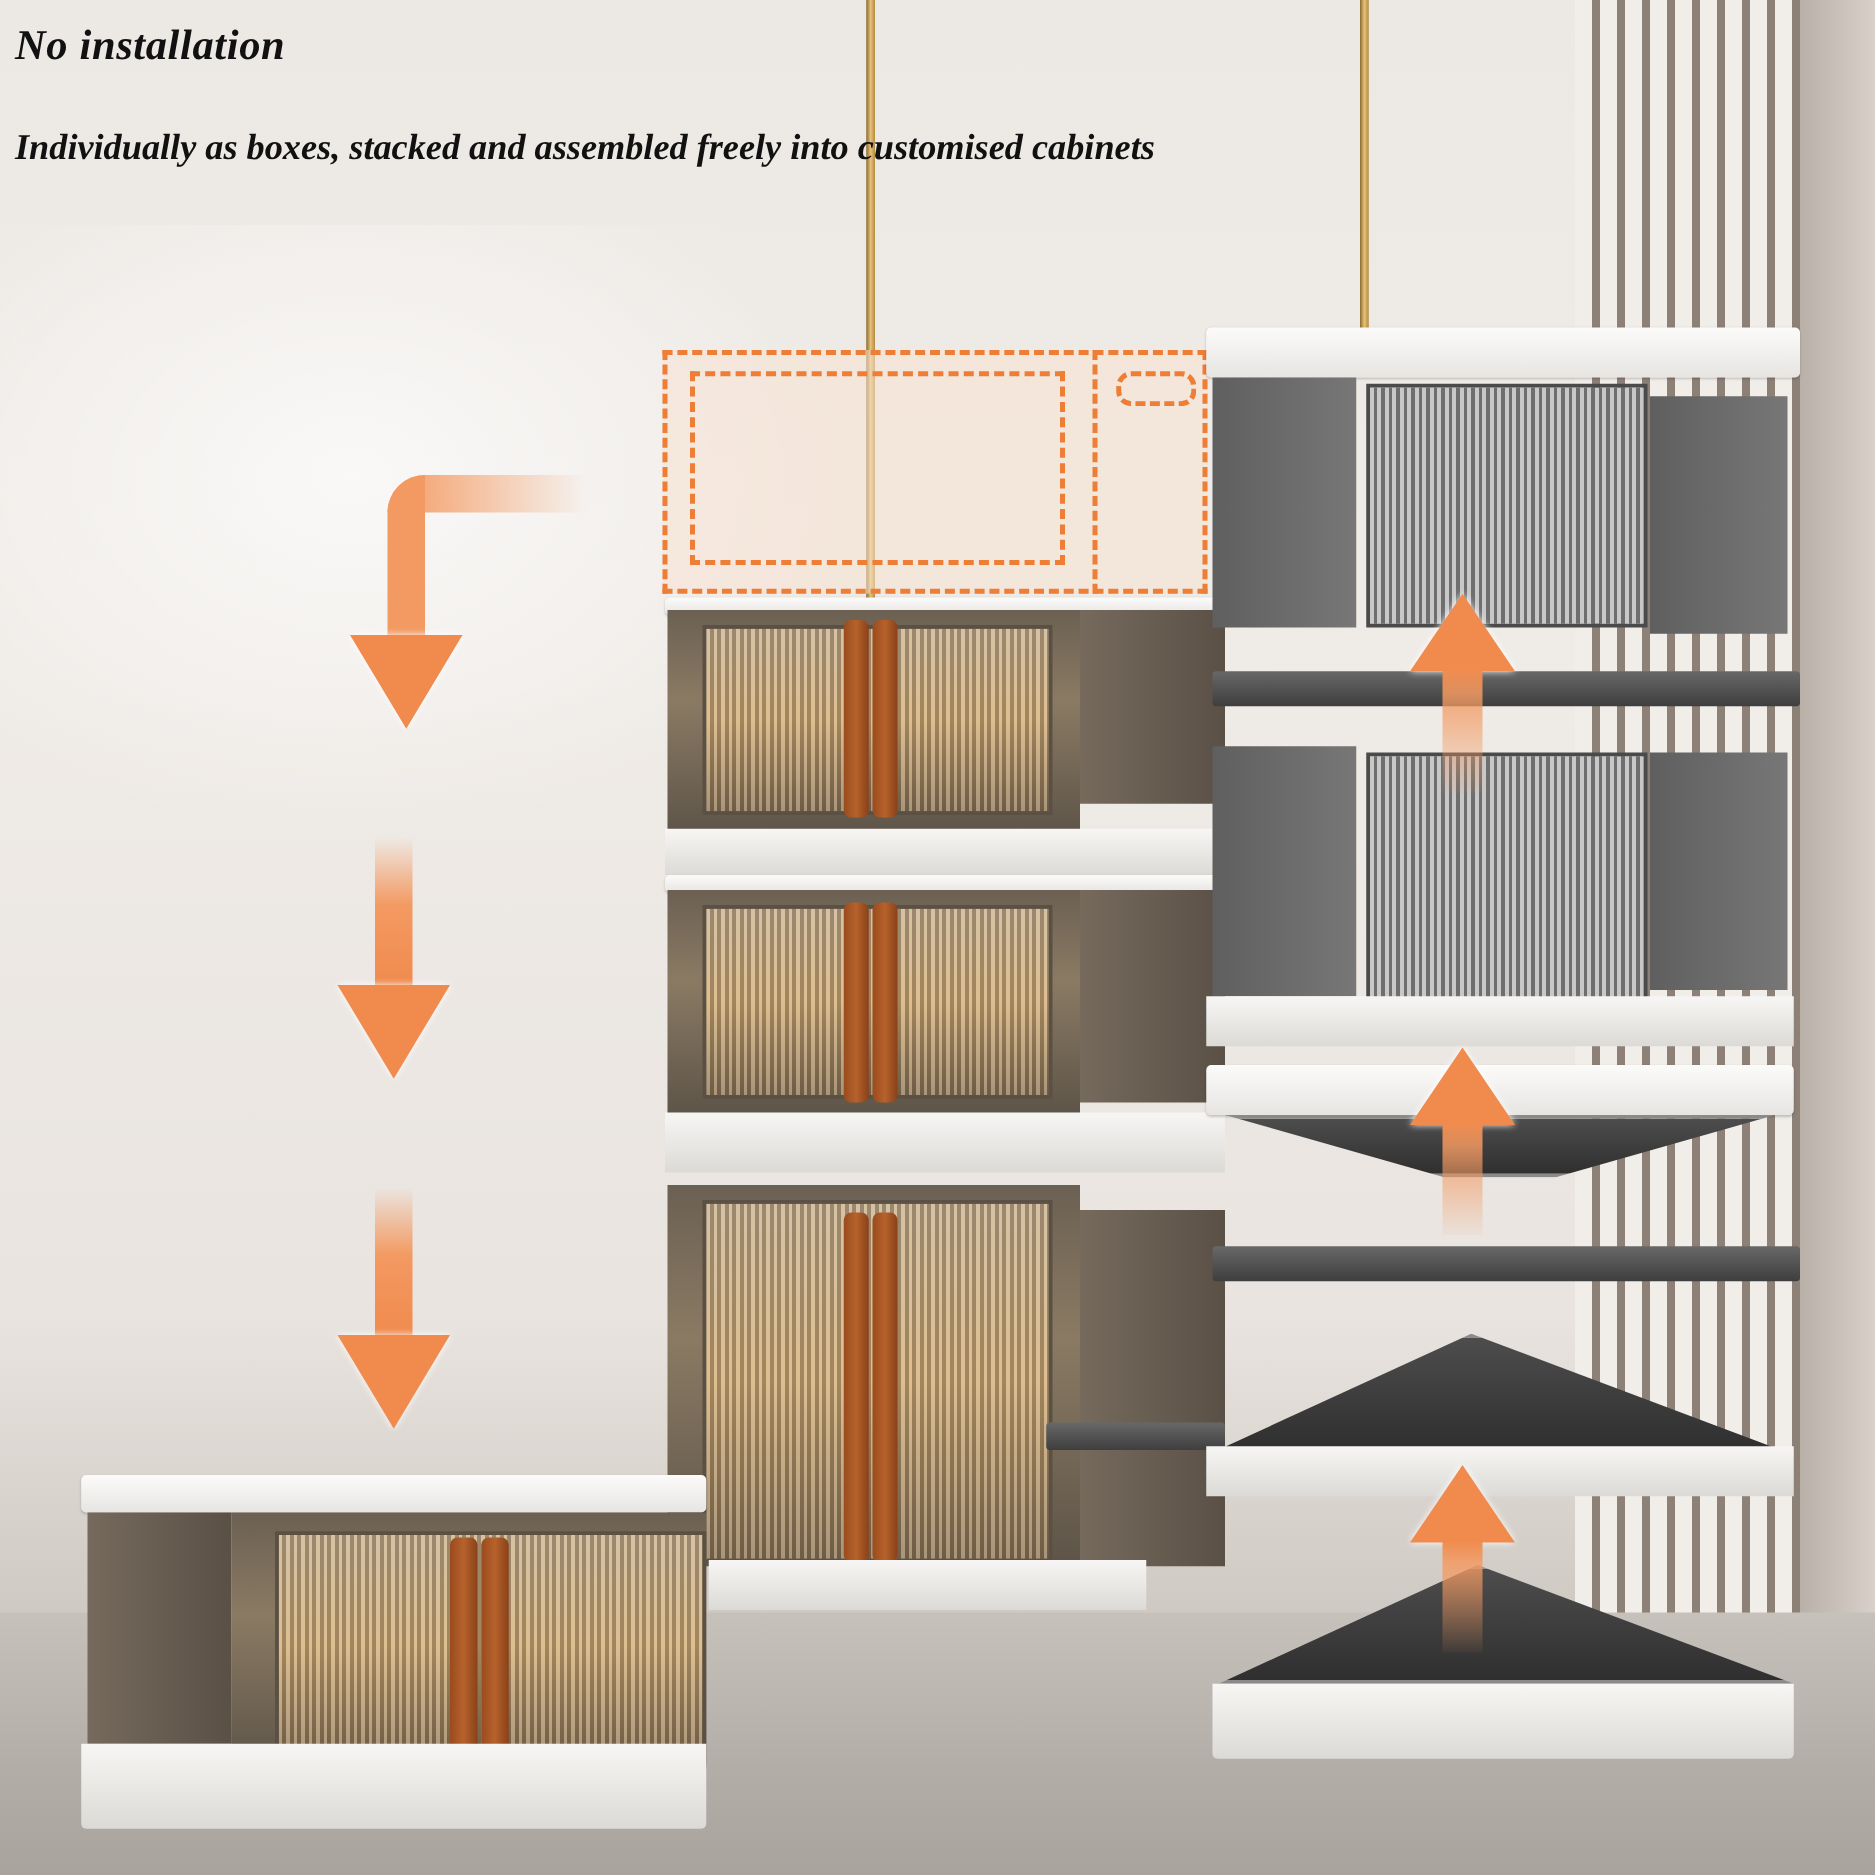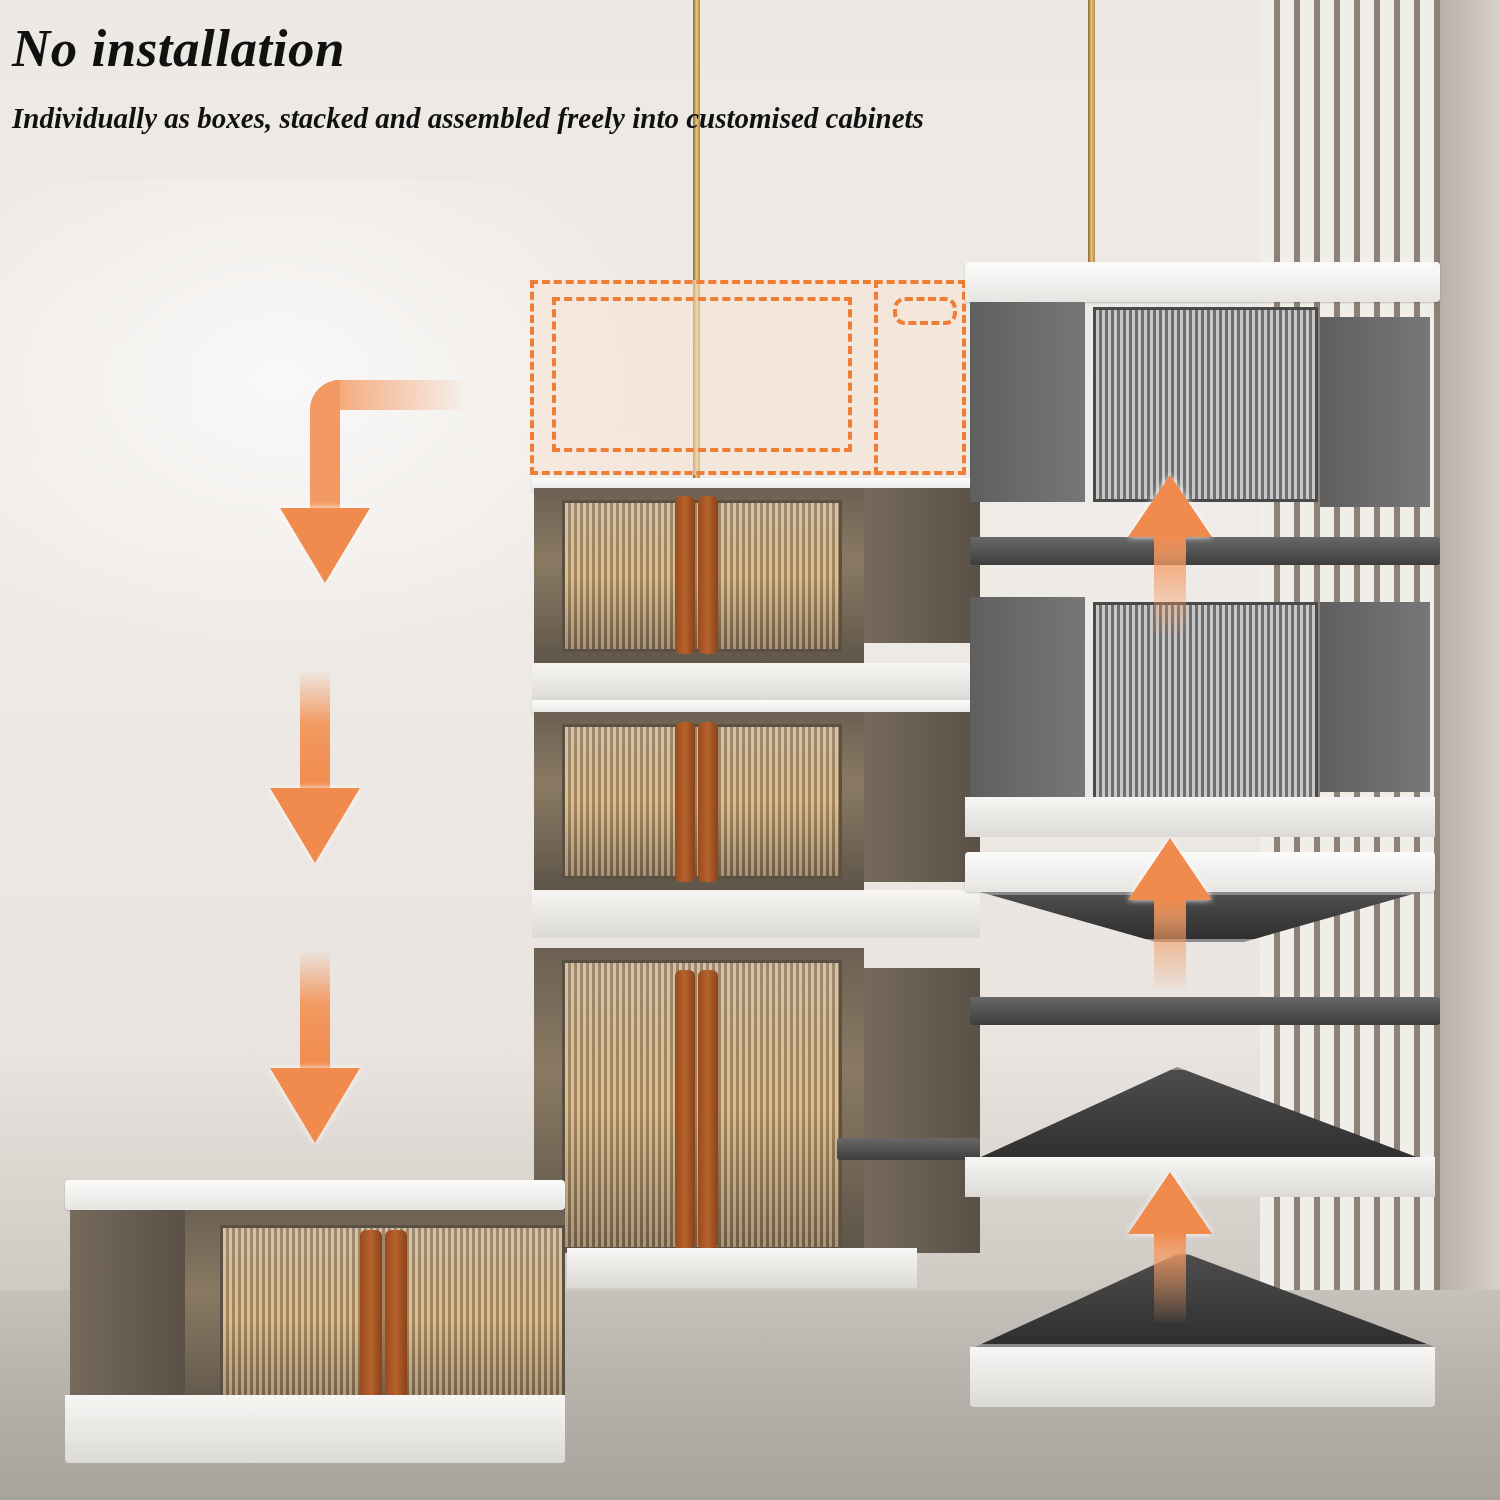--- a/index.html
+++ b/index.html
@@ -12,21 +12,21 @@
     background:radial-gradient(ellipse at 40% 40%,rgba(255,255,255,.7),rgba(255,255,255,0) 70%);}
   .floor{left:0;top:1290px;width:1500px;height:210px;
     background:linear-gradient(180deg,#c7c1bb 0%,#b3ada8 60%,#a9a39e 100%);}
   
   .slats{left:1260px;top:0;width:240px;height:1400px;
     background:repeating-linear-gradient(90deg,#f1ede9 0px,#f1ede9 14px,#8d8177 14px,#8d8177 20px);}
   .rightpost{left:1440px;top:0;width:60px;height:1500px;background:linear-gradient(90deg,#b9b0a8,#d8d0c9);}
   
   .pole{width:7px;background:linear-gradient(90deg,#8a6a2f,#e6c27a,#b48a3f);}
   
-  .title{left:12px;top:18px;font-size:53px;font-style:italic;font-weight:bold;color:#111;margin:0;letter-spacing:.5px;}
+  .title{left:12px;top:18px;font-size:34px;font-style:italic;font-weight:bold;color:#111;margin:0;letter-spacing:.5px;}
   .subtitle{left:12px;top:102px;font-size:29px;font-style:italic;font-weight:bold;color:#111;margin:0;white-space:nowrap;}
   
   .arrow-shaft{background:linear-gradient(180deg,rgba(240,140,80,0) 0%,#f39a62 45%,#f08a4d 100%);}
   .arrow-head{width:0;height:0;border-left:45px solid transparent;border-right:45px solid transparent;border-top:75px solid #f08a4d;filter:drop-shadow(0 0 3px #fff);}
   .up-head{width:0;height:0;border-left:42px solid transparent;border-right:42px solid transparent;border-bottom:62px solid #f08a4d;filter:drop-shadow(0 0 3px #fff);}
   .up-shaft{background:linear-gradient(0deg,rgba(240,140,80,.05) 0%,rgba(243,154,98,.85) 80%,#f08a4d 100%);}
   
   .ghost{border:4px dashed #ee7d35;background:rgba(248,226,210,.55);box-sizing:border-box;}
   
   .lid{background:linear-gradient(180deg,#fbfbfa,#e7e5e2);border-radius:4px;box-shadow:0 1px 2px rgba(0,0,0,.2);}

